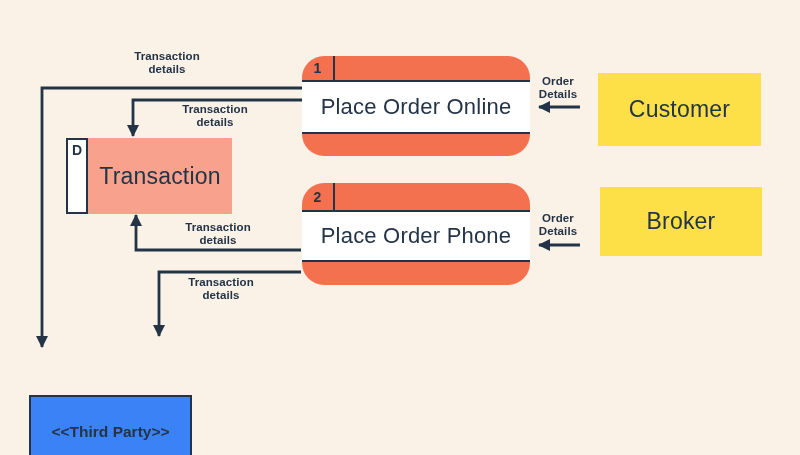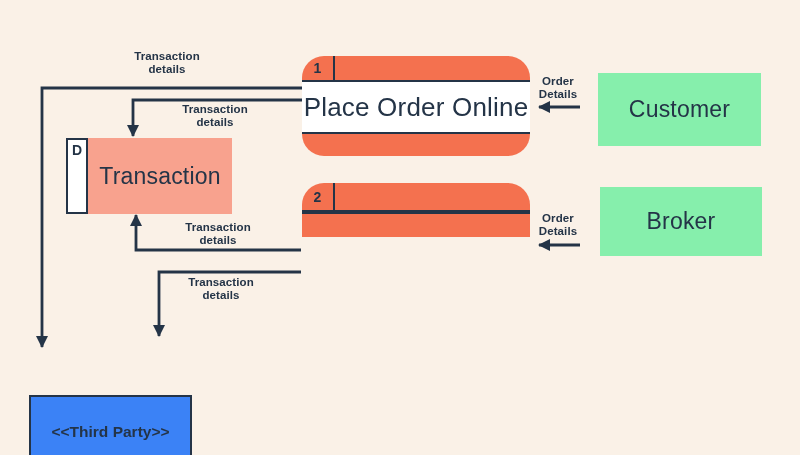--- a/index.html
+++ b/index.html
@@ -29,21 +29,21 @@
   .process-1 .proc-header{height:24px;}
   .process-2 .proc-header{height:27px;}
   .proc-num{
     width:33px;border-right:2px solid #243447;box-sizing:border-box;
     display:flex;align-items:center;justify-content:center;
     font-size:14px;font-weight:600;
   }
   .proc-body{
     flex:1;background:#FFFFFF;
     display:flex;align-items:center;justify-content:center;
-    font-size:26px;font-weight:500;letter-spacing:.2px;
+    font-size:22px;font-weight:500;letter-spacing:.2px;
   }
   .proc-footer{background:#F4714F;border-top:2px solid #243447;flex:0 0 auto;}
   .process-1 .proc-footer{height:22px;}
   .process-2 .proc-footer{height:23px;}
 
   
   .datastore{position:absolute;left:66px;top:138px;width:166px;height:76px;display:flex;}
   .ds-tab{
     width:22px;box-sizing:border-box;background:#FFFFFF;
     border:2px solid #243447;
@@ -51,21 +51,21 @@
     padding-top:2px;font-size:14px;font-weight:600;
   }
   .ds-body{
     flex:1;background:#F8A28E;
     display:flex;align-items:center;justify-content:center;
     font-size:23px;font-weight:500;letter-spacing:.2px;
   }
 
   
   .entity{
-    position:absolute;background:#86efac;
+    position:absolute;background:#fde047;
     display:flex;align-items:center;justify-content:center;
     font-size:23px;font-weight:500;letter-spacing:.2px;
   }
   .entity-customer{left:598px;top:73px;width:163px;height:73px;}
   .entity-broker{left:600px;top:187px;width:162px;height:69px;}
 
   
   .external{
     position:absolute;left:29px;top:351px;width:163px;height:72px;
     box-sizing:border-box;background:#3b82f6;border:2px solid #243447;
@@ -112,20 +112,21 @@
       <span class="proc-num">1</span>
     </div>
     <div class="proc-body">Place Order Online</div>
     <div class="proc-footer"></div>
   </div>
 
   <div class="process process-2">
     <div class="proc-header">
       <span class="proc-num">2</span>
     </div>
+    <div class="proc-body">Place Order Phone</div>
     <div class="proc-footer"></div>
   </div>
 
   <div class="datastore">
     <div class="ds-tab">D</div>
     <div class="ds-body">Transaction</div>
   </div>
 
   <div class="entity entity-customer">Customer</div>
   <div class="entity entity-broker">Broker</div>

